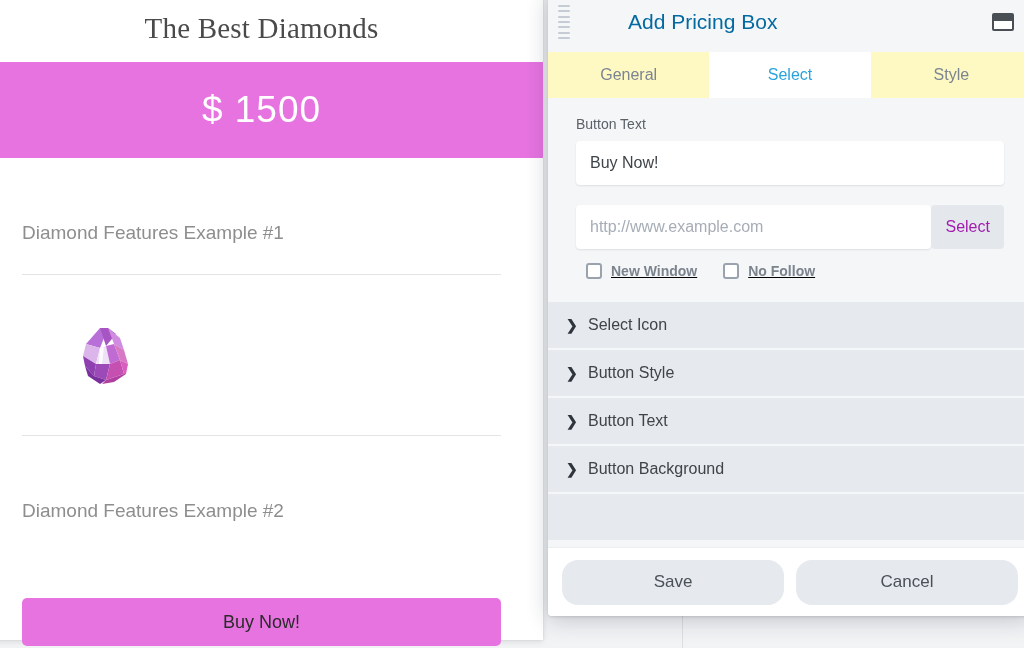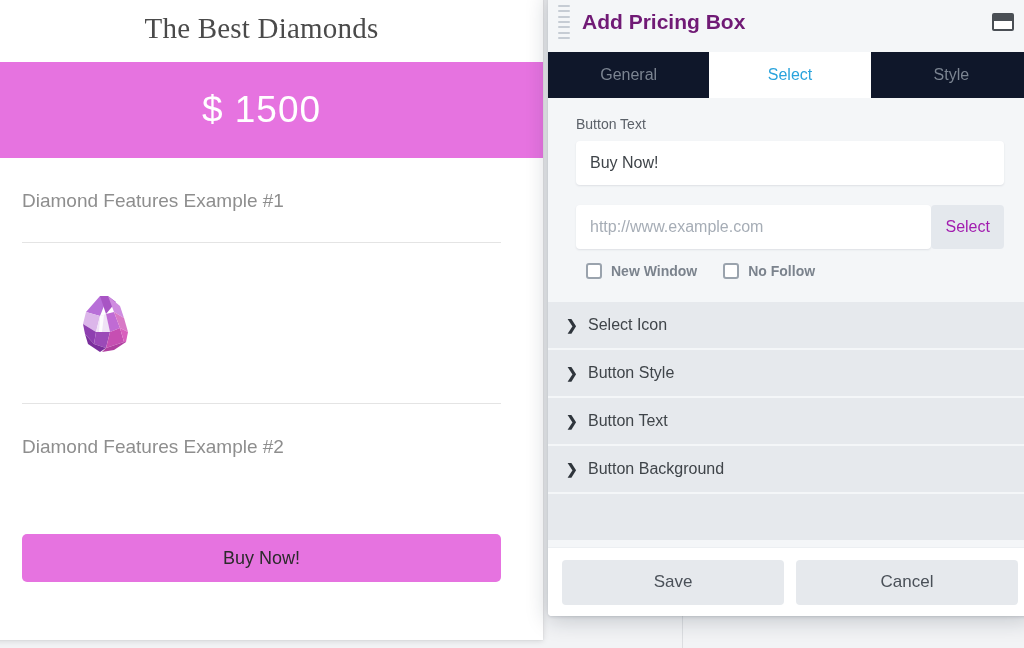--- a/index.html
+++ b/index.html
@@ -54,20 +54,21 @@
   }
   .pc-features { padding: 0; }
   .pc-feature {
     padding: 0 42px;
   }
   .pc-feature-label {
     font-size: 19px;
     color: #8e8e8e;
     font-weight: 400;
     padding: 32px 0 30px 0;
+    margin-top: 32px;
   }
   .pc-feature-body {
     height: 160px;
     display: flex; align-items: center;
     padding-left: 58px;
   }
   .pc-sep {
     height: 1px;
     background: #e4e4e4;
     margin: 0 42px;
@@ -118,22 +119,23 @@
     display: flex; flex-direction: column; justify-content: space-between;
     margin-right: 8px;
     cursor: move;
   }
   .drag-handle i {
     display: block; height: 2px; width: 12px;
     background: #c6ccd4; border-radius: 1px;
   }
   .m-title {
     font-size: 21px;
-    color: #701a75;
-    font-weight: 700;
+    color: #0369a1;
+    font-weight: 400;
+    margin-left: 46px;
   }
   .m-winicon {
     margin-left: auto;
     width: 22px; height: 18px;
     border: 2px solid #4a4f55;
     border-radius: 2px;
     background: #ffffff;
     position: relative;
     cursor: pointer;
   }
@@ -149,21 +151,21 @@
     height: 46px;
     background: #e6e9ed;
     flex: 0 0 auto;
   }
   .m-tab {
     flex: 1 1 0;
     display: flex; align-items: center; justify-content: center;
     font-size: 16px;
     color: #7b8491;
     cursor: pointer;
-    background: #0f172a;
+    background: #fef9c3;
     user-select: none;
   }
   .m-tab.active {
     background: #ffffff;
     color: #29a3dc;
   }
 
   
   .m-body {
     flex: 1 1 auto;
@@ -213,20 +215,21 @@
     font-size: 16px;
     cursor: pointer;
     font-family: "Liberation Sans", sans-serif;
   }
 
   .check-row {
     display: flex; align-items: flex-end;
     gap: 26px;
     margin-top: 14px;
     padding-left: 10px;
+    text-decoration: underline;
   }
   .check-item { display: flex; align-items: center; gap: 9px; cursor: pointer; }
   .cbox {
     width: 16px; height: 16px;
     border: 2px solid #9aa3ad;
     border-radius: 3px;
     background: #fff;
     display: block;
   }
   .check-label {
@@ -259,21 +262,21 @@
     background: #ffffff;
     display: flex; align-items: center;
     gap: 12px;
     padding: 0 14px;
     border-top: 1px solid #eceff2;
   }
   .foot-btn {
     flex: 1 1 0;
     height: 45px;
     border: none;
-    border-radius: 4px;
+    border-radius: 16px;
     background: #e6e9ed;
     color: #4a5058;
     font-size: 17px;
     cursor: pointer;
     font-family: "Liberation Sans", sans-serif;
   }
 </style>
 </head>
 <body>
 

